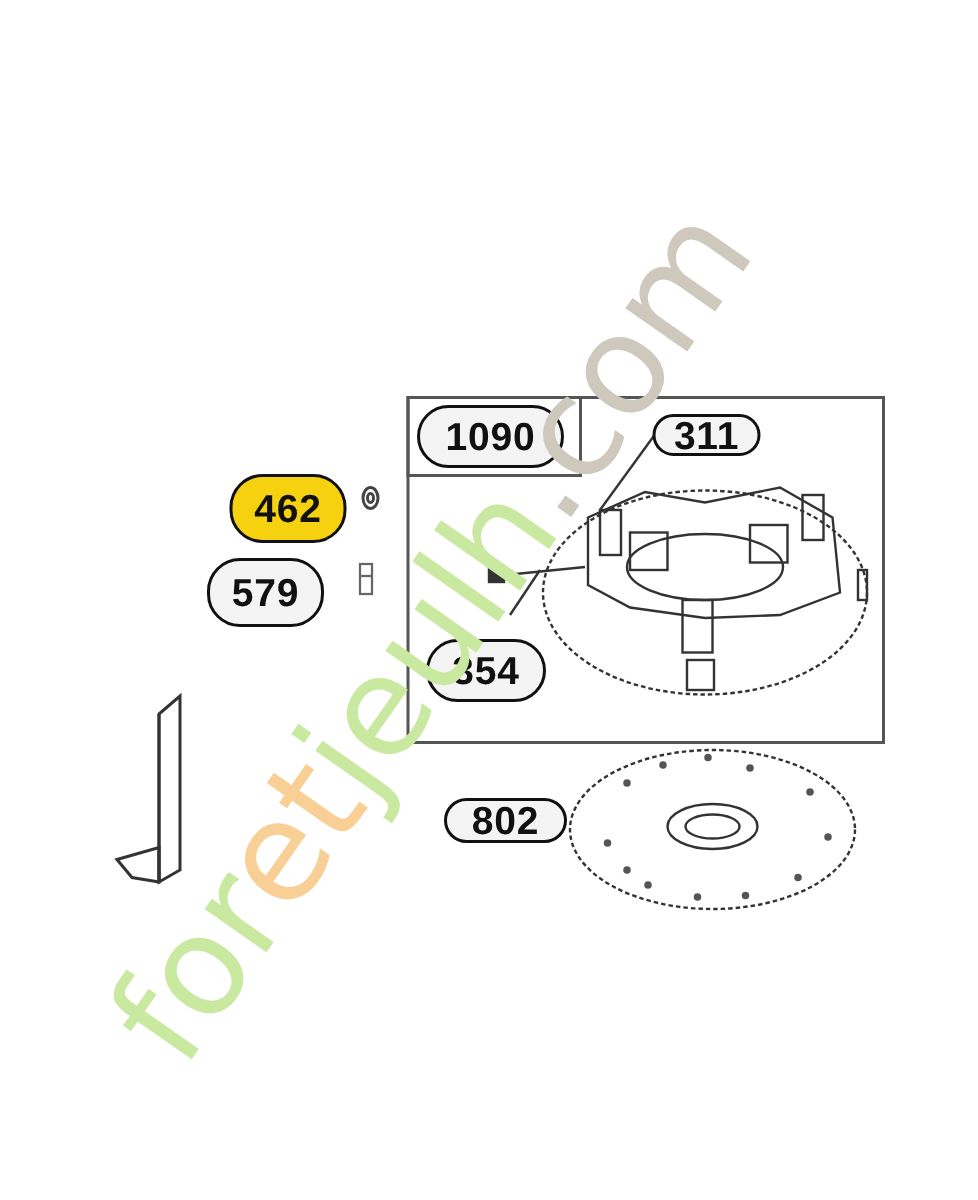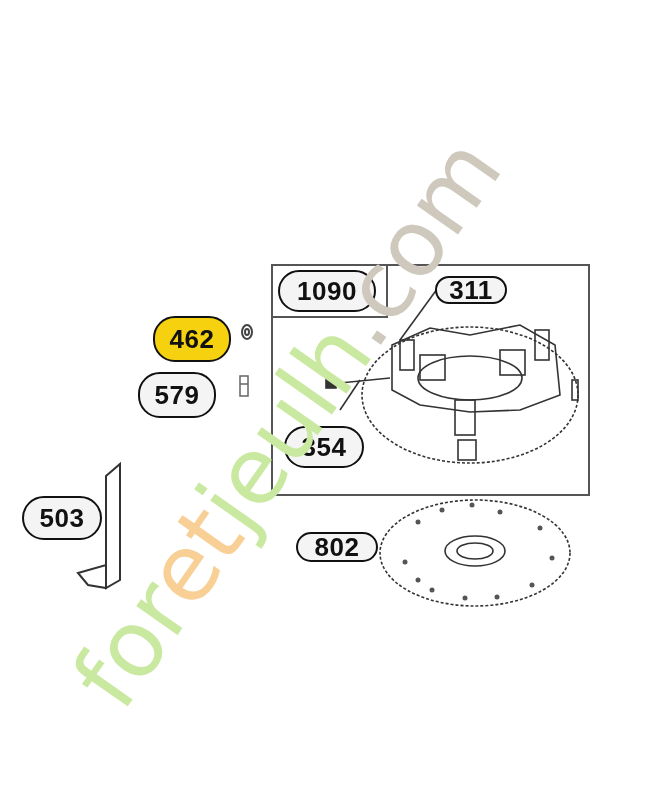--- a/index.html
+++ b/index.html
@@ -73,19 +73,18 @@
   </svg>
 
   <div class="box" style="left:271px; top:264px; width:319px; height:232px;"></div>
   <div class="box" style="left:271px; top:264px; width:117px; height:54px;"></div>
 
   <div class="pill" style="left:278px; top:270px; width:98px; height:42px;">1090</div>
   <div class="pill" style="left:435px; top:276px; width:72px; height:28px;">311</div>
   <div class="pill highlight" style="left:153px; top:316px; width:78px; height:46px;">462</div>
   <div class="pill" style="left:138px; top:372px; width:78px; height:46px;">579</div>
   <div class="pill" style="left:284px; top:426px; width:80px; height:42px;">354</div>
-  <div class="pill" style="left:22px; top:496px; width:80px; height:44px;">503</div>
   <div class="pill" style="left:296px; top:532px; width:82px; height:30px;">802</div>
 
   <div class="wm" style="left:140px; top:620px; transform: rotate(-55deg);">
     <span style="color:#c9e8a0;">for</span><span style="color:#f8cf95;">et</span><span style="color:#c9e8a0;">jeulh</span><span style="color:#cfc9bd;">.com</span>
   </div>
 </div>
 
 </body></html>

